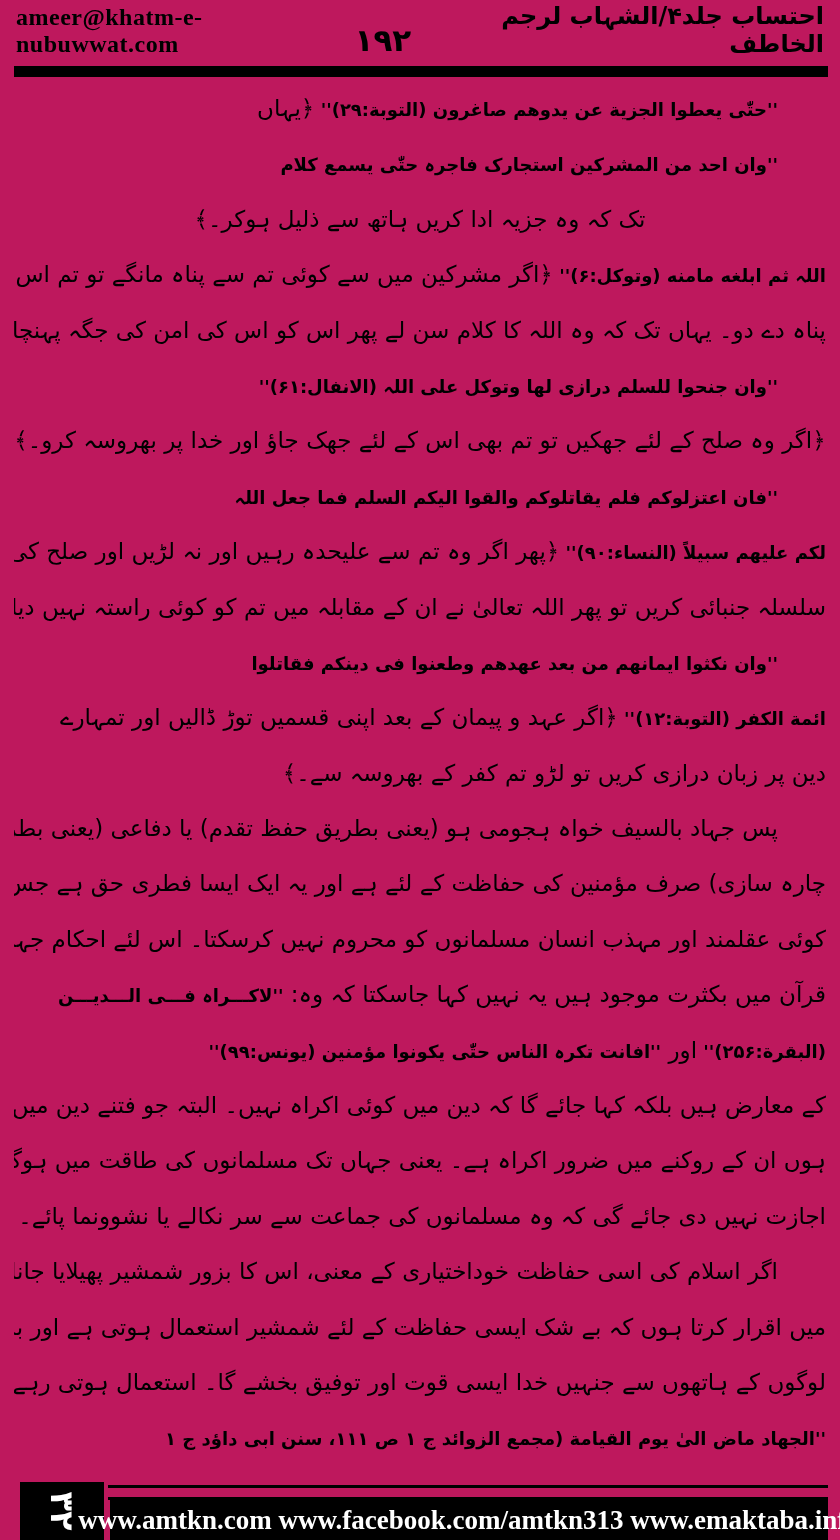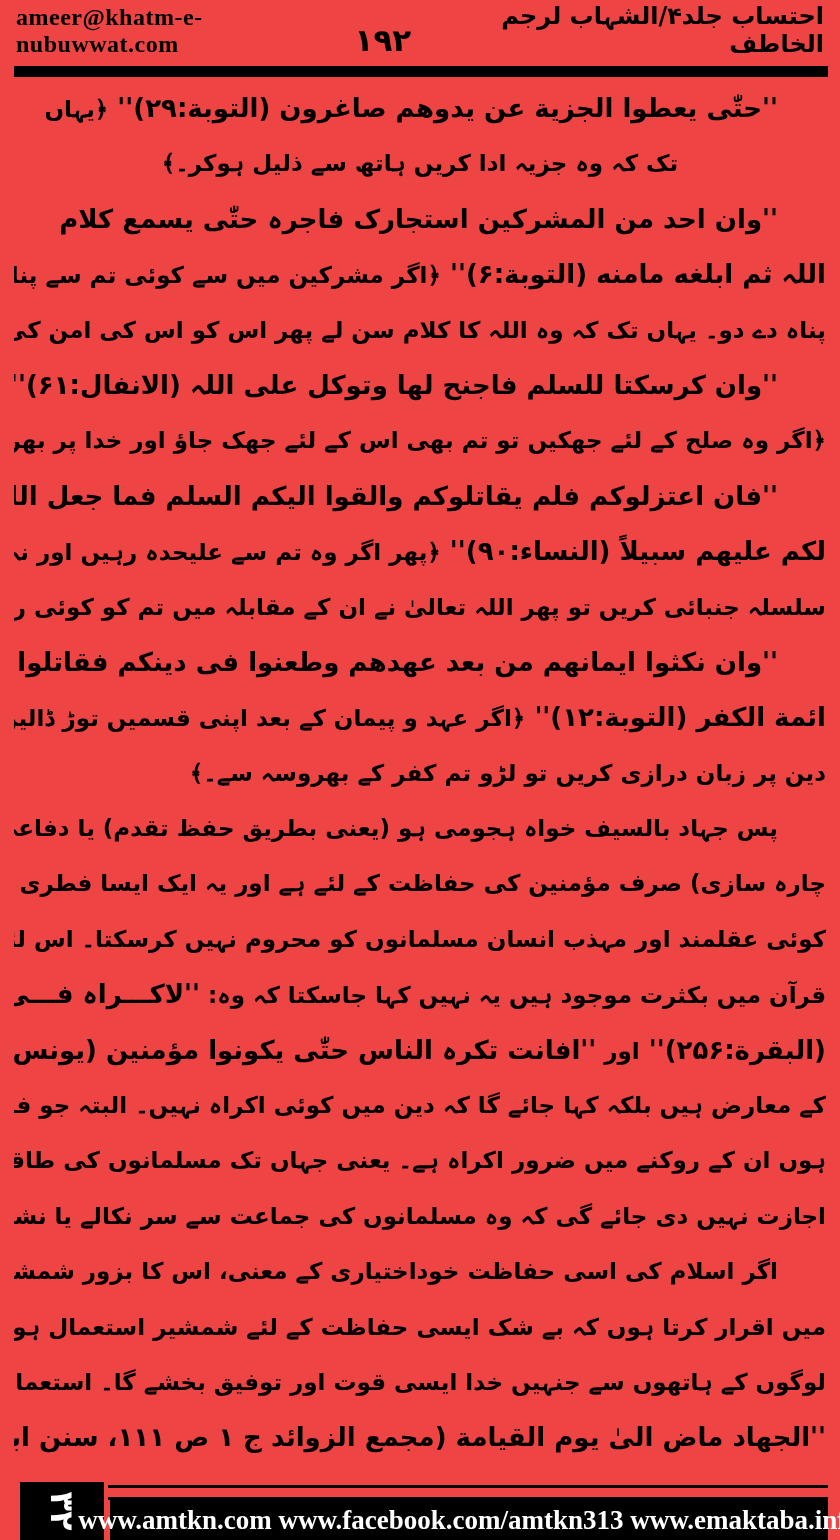--- a/index.html
+++ b/index.html
@@ -1,19 +1,19 @@
 <!DOCTYPE html>
 <html lang="ur"><head>
 <meta charset="utf-8">
 <style>
   html,body{margin:0;padding:0;background:#888;}
   .page{
     position:relative;
     width:840px;height:1540px;
-    background:#ef4444;
+    background:#be185d;
     color:#000;
     font-family:"DejaVu Sans",sans-serif;
     overflow:hidden;
     margin:0 auto;
   }
   
   .header{
     display:flex;
     align-items:flex-end;
     justify-content:space-between;
@@ -51,22 +51,22 @@
     direction:rtl;
     height:55.4px;
     line-height:55.4px;
     white-space:nowrap;
     overflow:hidden;
     text-align:right;
     font-size:23px;
   }
   .line.center{text-align:center;}
   .line.indent{padding-right:48px;}
-  .seg{font-weight:bold;}
-  .seg.bold{font-weight:bold;font-size:26px;}
+  .seg{font-weight:normal;}
+  .seg.bold{font-weight:bold;font-size:18px;}
   
   .footer{
     position:absolute;
     left:0;right:0;bottom:0;
     height:58px;
   }
   .badge{
     position:absolute;
     left:20px;bottom:0;
     width:84px;height:58px;
@@ -109,25 +109,25 @@
   <div class="header">
     <span class="email">ameer@khatm-e-nubuwwat.com</span>
     <span class="pagenum">۱۹۲</span>
     <span class="title">احتساب جلد۴/الشہاب لرجم الخاطف</span>
   </div>
 
   <div class="rule"></div>
 
   <div class="bodytext" id="body-lines">
       <div class="line right indent"><span class="seg bold">''حتّٰی یعطوا الجزیة عن یدوھم صاغرون (التوبة:۲۹)'' </span><span class="seg">﴿یہاں</span></div>
+      <div class="line right indent"><span class="seg bold">''وان احد من المشرکین استجارک فاجرہ حتّٰی یسمع کلام</span></div>
       <div class="line center"><span class="seg">تک کہ وہ جزیہ ادا کریں ہاتھ سے ذلیل ہوکر۔﴾</span></div>
-      <div class="line right indent"><span class="seg bold">''وان احد من المشرکین استجارک فاجرہ حتّٰی یسمع کلام</span></div>
-      <div class="line right"><span class="seg bold">اللہ ثم ابلغه مامنه (التوبة:۶)'' </span><span class="seg">﴿اگر مشرکین میں سے کوئی تم سے پناہ مانگے تو تم اس کو</span></div>
+      <div class="line right"><span class="seg bold">اللہ ثم ابلغه مامنه (وتوکل:۶)'' </span><span class="seg">﴿اگر مشرکین میں سے کوئی تم سے پناہ مانگے تو تم اس کو</span></div>
       <div class="line right"><span class="seg">پناہ دے دو۔ یہاں تک کہ وہ اللہ کا کلام سن لے پھر اس کو اس کی امن کی جگہ پہنچا دو۔﴾</span></div>
-      <div class="line right indent"><span class="seg bold">''وان کرسکتا للسلم فاجنح لھا وتوکل علی اللہ (الانفال:۶۱)''</span></div>
+      <div class="line right indent"><span class="seg bold">''وان جنحوا للسلم درازی لھا وتوکل علی اللہ (الانفال:۶۱)''</span></div>
       <div class="line center"><span class="seg">﴿اگر وہ صلح کے لئے جھکیں تو تم بھی اس کے لئے جھک جاؤ اور خدا پر بھروسہ کرو۔﴾</span></div>
       <div class="line right indent"><span class="seg bold">''فان اعتزلوکم فلم یقاتلوکم والقوا الیکم السلم فما جعل اللہ</span></div>
       <div class="line right"><span class="seg bold">لکم علیھم سبیلاً (النساء:۹۰)'' </span><span class="seg">﴿پھر اگر وہ تم سے علیحدہ رہیں اور نہ لڑیں اور صلح کی</span></div>
       <div class="line right"><span class="seg">سلسلہ جنبائی کریں تو پھر اللہ تعالیٰ نے ان کے مقابلہ میں تم کو کوئی راستہ نہیں دیا۔﴾</span></div>
       <div class="line right indent"><span class="seg bold">''وان نکثوا ایمانھم من بعد عھدھم وطعنوا فی دینکم فقاتلوا</span></div>
       <div class="line right"><span class="seg bold">ائمة الکفر (التوبة:۱۲)'' </span><span class="seg">﴿اگر عہد و پیمان کے بعد اپنی قسمیں توڑ ڈالیں اور تمہارے</span></div>
       <div class="line right"><span class="seg">دین پر زبان درازی کریں تو لڑو تم کفر کے بھروسہ سے۔﴾</span></div>
       <div class="line right indent"><span class="seg">پس جہاد بالسیف خواہ ہجومی ہو (یعنی بطریق حفظ تقدم) یا دفاعی (یعنی بطریق</span></div>
       <div class="line right"><span class="seg">چارہ سازی) صرف مؤمنین کی حفاظت کے لئے ہے اور یہ ایک ایسا فطری حق ہے جس سے</span></div>
       <div class="line right"><span class="seg">کوئی عقلمند اور مہذب انسان مسلمانوں کو محروم نہیں کرسکتا۔ اس لئے احکام جہاد کی نسبت جو</span></div>

